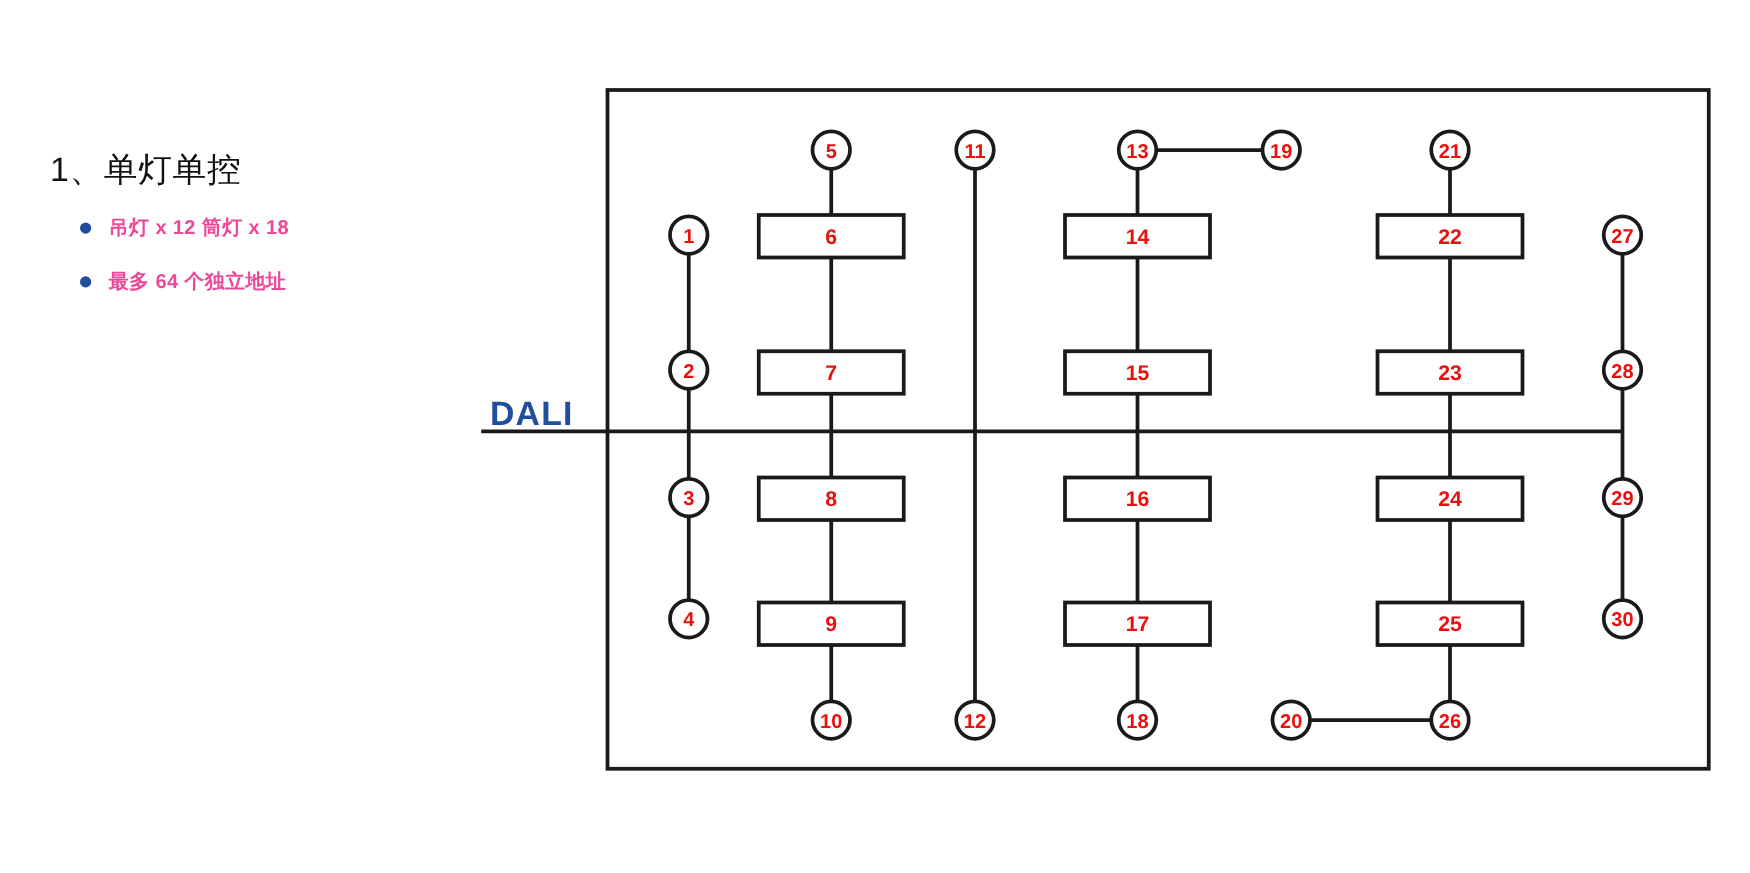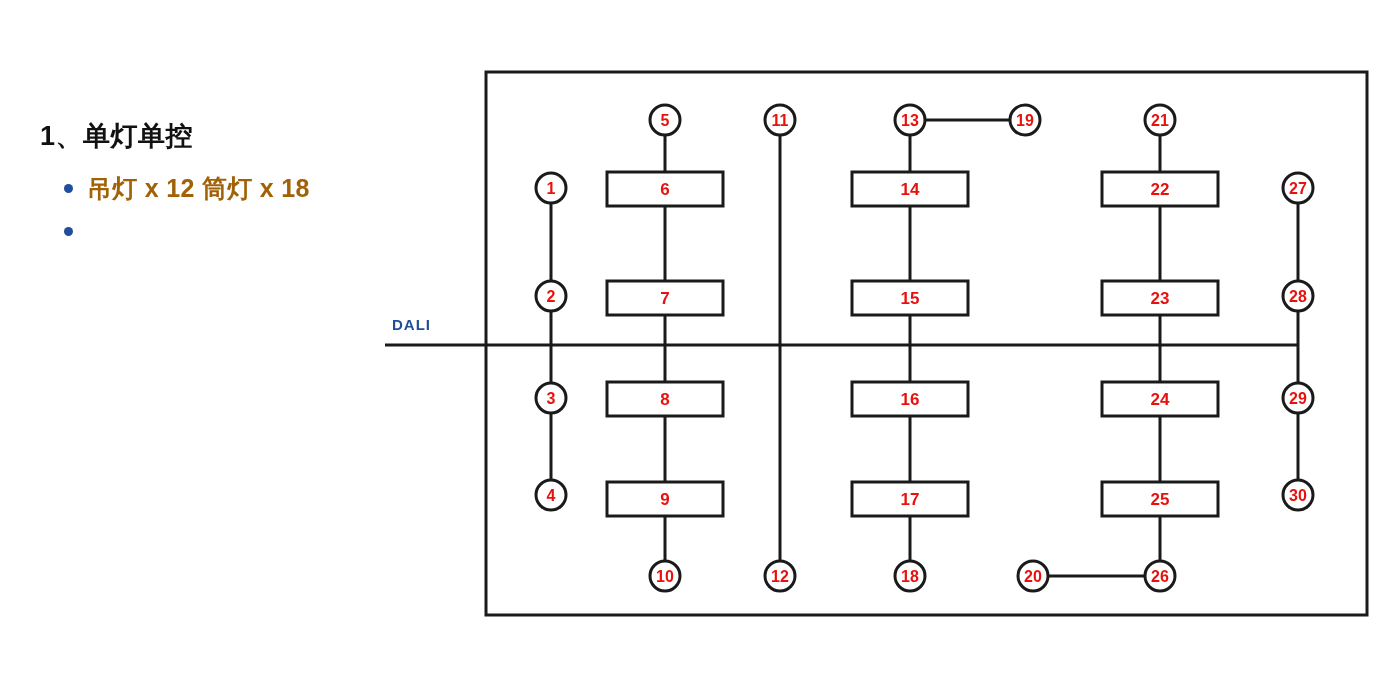--- a/index.html
+++ b/index.html
@@ -18,21 +18,21 @@
 
   
   .text-panel {
     position: absolute;
     left: 40px;
     top: 118px;
     width: 330px;
   }
   .panel-title {
     font-size: 27px;
-    font-weight: 700;
+    font-weight: 400;
     color: #111111;
     letter-spacing: 0.5px;
     margin: 0 0 18px 0;
     white-space: nowrap;
   }
   .bullet-list {
     margin: 0;
     padding: 0;
     list-style: none;
   }
@@ -44,61 +44,62 @@
   }
   .bullet-dot {
     width: 9px;
     height: 9px;
     border-radius: 50%;
     background: #1F4E9C;
     flex: 0 0 auto;
     margin-right: 14px;
   }
   .bullet-text {
-    font-size: 25px;
+    font-size: 16px;
     font-weight: 600;
-    color: #a16207;
+    color: #ec4899;
     white-space: nowrap;
     letter-spacing: 0.3px;
   }
 
   
   .diagram {
     position: absolute;
     left: 0;
     top: 0;
     width: 1400px;
     height: 698px;
   }
   .diagram svg {
     display: block;
   }
 
   .dali-label {
     position: absolute;
     left: 392px;
     top: 316px;
-    font-size: 15px;
+    font-size: 27px;
     font-weight: 700;
     color: #1F4E9C;
     letter-spacing: 1px;
   }
 </style>
 </head>
 <body>
 
 <div class="text-panel">
   <div class="panel-title">1、单灯单控</div>
   <ul class="bullet-list">
     <li class="bullet-item">
       <span class="bullet-dot"></span>
       <span class="bullet-text">吊灯 x 12   筒灯 x 18</span>
     </li>
     <li class="bullet-item">
       <span class="bullet-dot"></span>
+      <span class="bullet-text">最多 64 个独立地址</span>
     </li>
   </ul>
 </div>
 
 <div class="dali-label">DALI</div>
 
 <div class="diagram">
   <svg width="1400" height="698" viewBox="0 0 1400 698" xmlns="http://www.w3.org/2000/svg">
     <g id="frame-layer">
         <rect x="486" y="72" width="881" height="543" fill="none" stroke="#1a1a1a" stroke-width="3"></rect>

